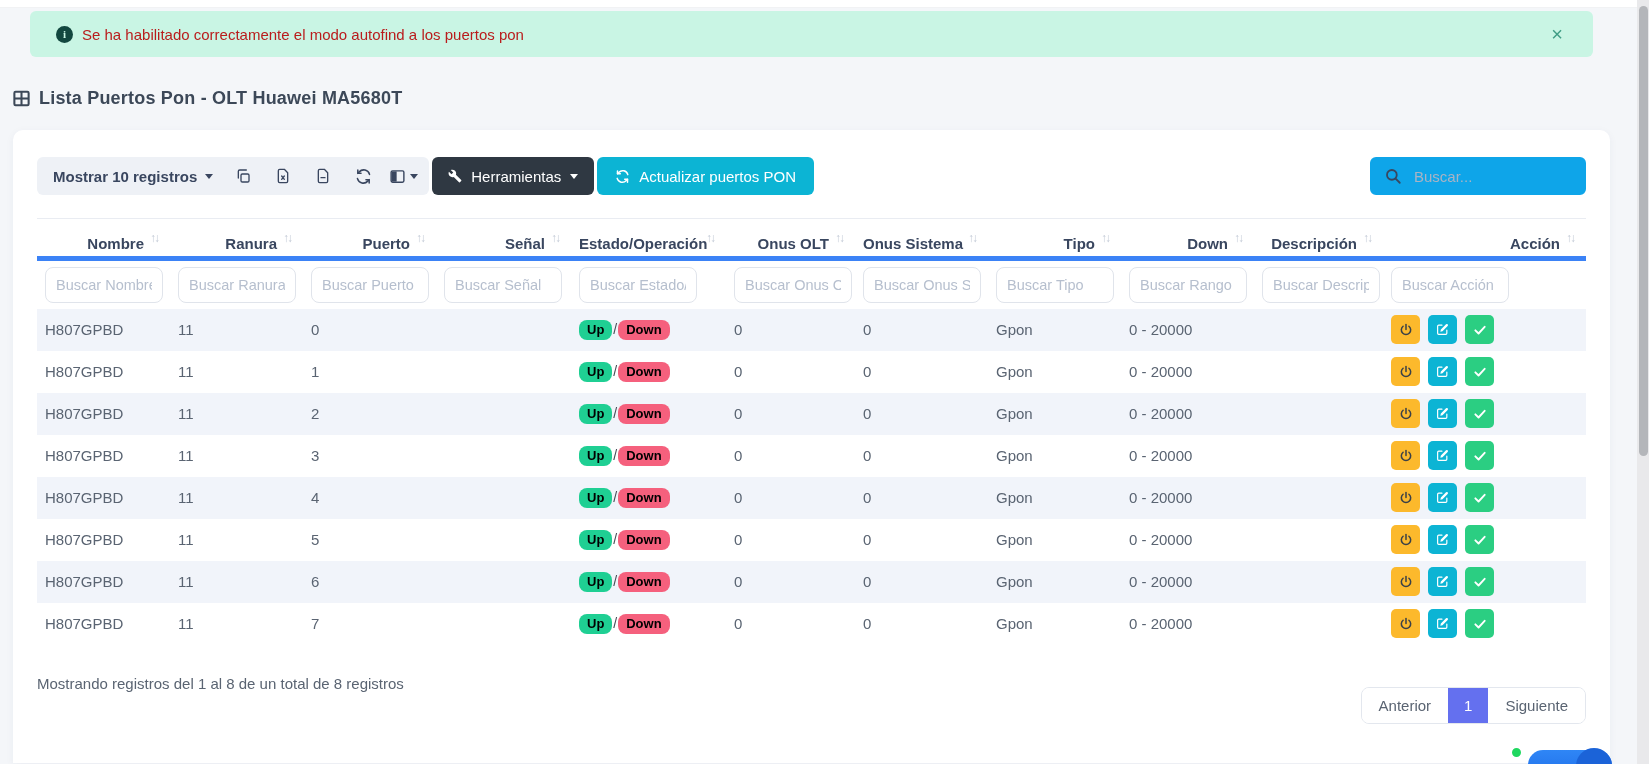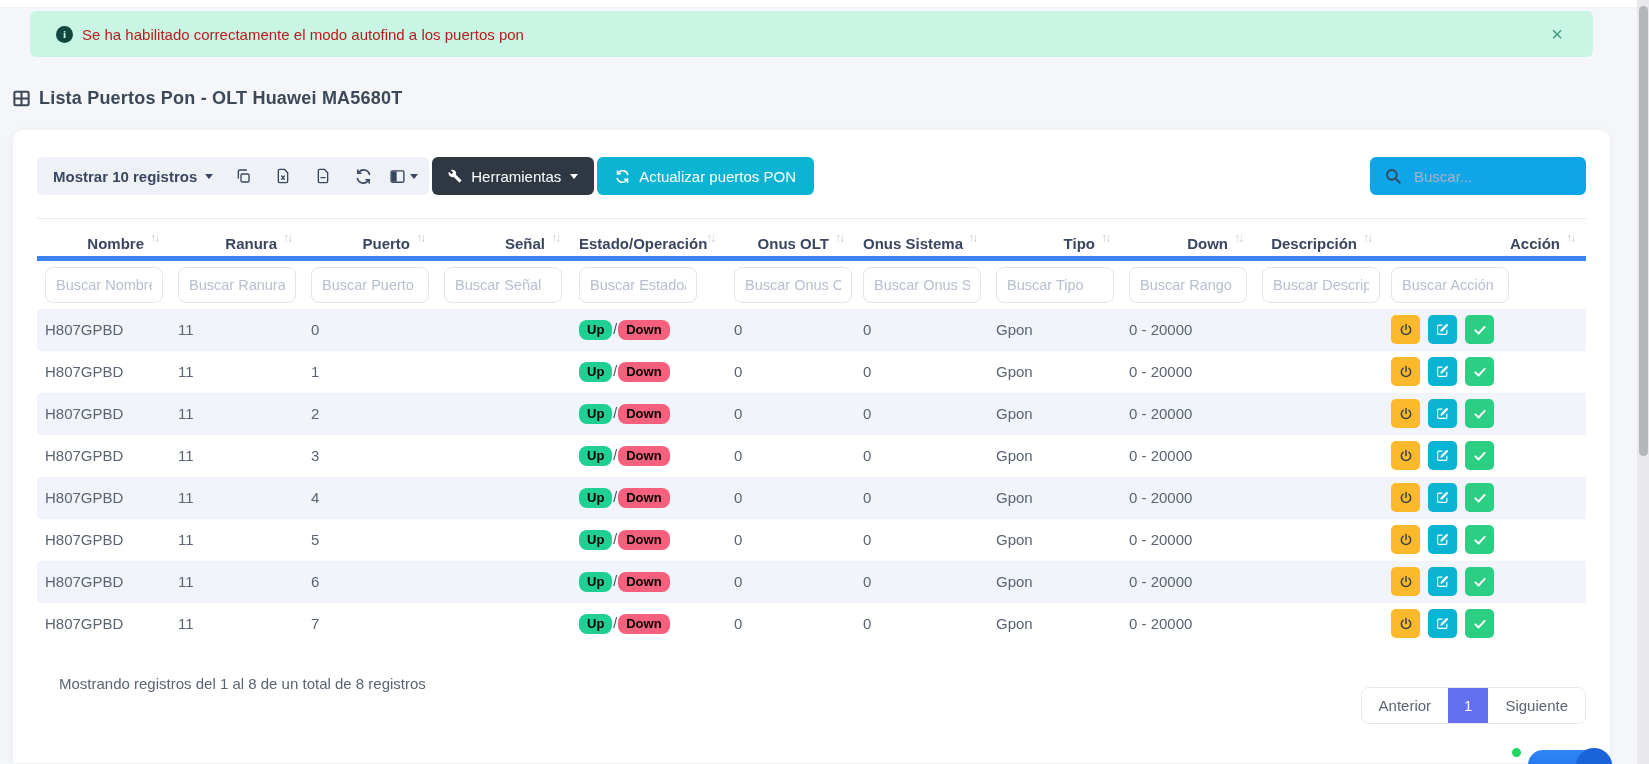--- a/index.html
+++ b/index.html
@@ -116,21 +116,21 @@
   .act {
     width:29px; height:29px; border:none; border-radius:5px; cursor:pointer;
     display:inline-flex; align-items:center; justify-content:center;
     margin-right:4px; vertical-align:middle;
   }
   .act-power { background:#fcb92c; color:#3b4148; }
   .act-edit  { background:#0cb4d4; color:#ffffff; }
   .act-check { background:#2bce82; color:#ffffff; }
 
   
-  .table-footer { display:flex; justify-content:space-between; align-items:flex-start; margin-top:22px;margin-left:22px; }
+  .table-footer { display:flex; justify-content:space-between; align-items:flex-start; margin-top:22px; }
   .footer-info { font-size:15px; color:#5a6472; padding-top:8px; }
   .pagination {
     display:inline-flex; border:1px solid #e3e7ee; border-radius:8px;
     overflow:hidden; margin-top:20px; background:#fff;
   }
   .page-btn {
     background:#fff; border:none; font-size:15px; color:#5a6472;
     padding:9px 17px; cursor:pointer; font-family:inherit;
   }
   .page-btn.active { background:#6470ef; color:#fff; padding:9px 16px; }

